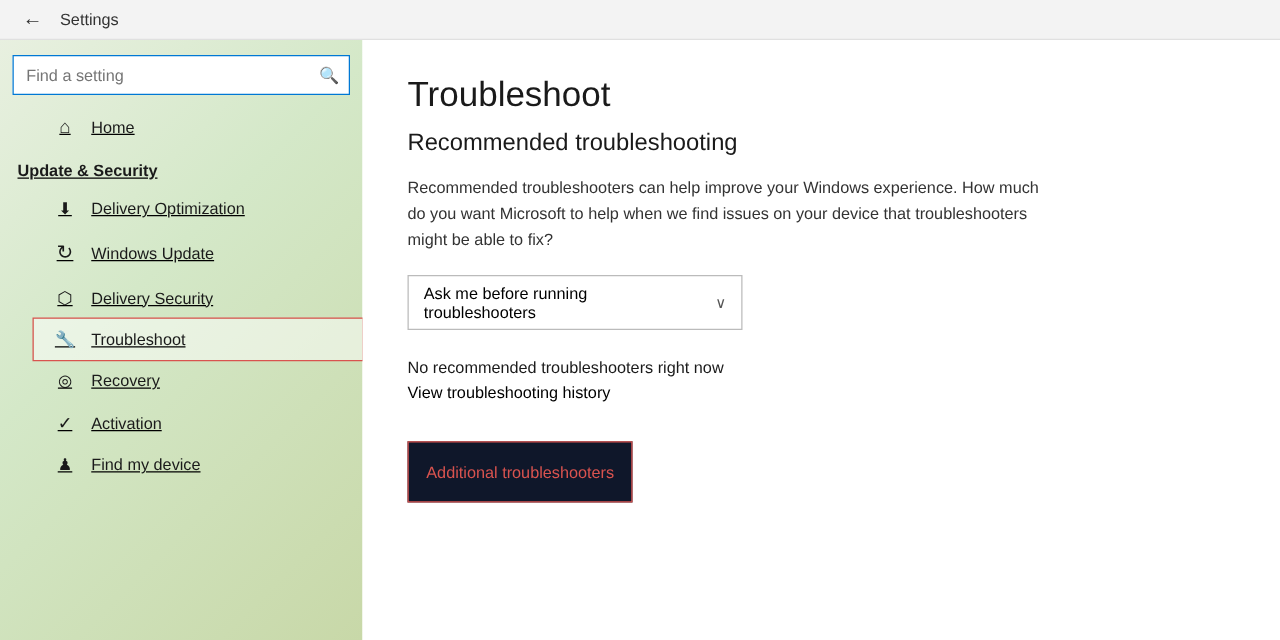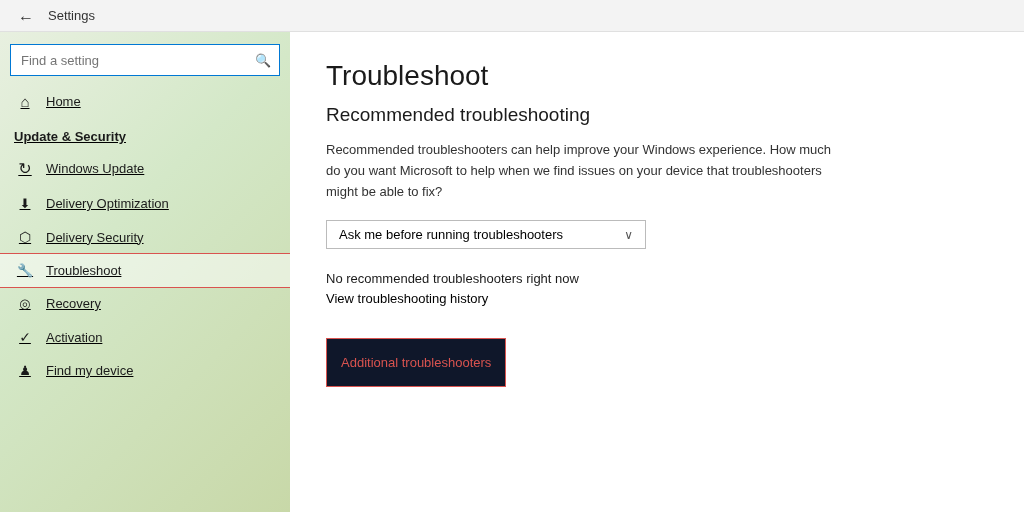--- a/index.html
+++ b/index.html
@@ -101,20 +101,21 @@
     }
 
     .sidebar-item {
       display: flex;
       align-items: center;
       padding: 9px 14px;
       cursor: pointer;
       color: #1a1a1a;
       font-size: 13px;
       position: relative;
+      margin-left: 27px;
     }
     .sidebar-item.active {
       background: rgba(255,255,255,0.5);
       outline: 1.5px solid #d9534f;
     }
     .sidebar-item-icon {
       width: 22px;
       margin-right: 10px;
       display: flex;
       align-items: center;
@@ -161,21 +162,21 @@
     }
 
     .dropdown-select {
       display: flex;
       align-items: center;
       justify-content: space-between;
       border: 1px solid #bbb;
       padding: 6px 12px;
       font-size: 13px;
       cursor: pointer;
-      width: 320px;
+      width: 268px;
       background: #fff;
       margin-bottom: 22px;
     }
     .dropdown-arrow {
       margin-left: 10px;
       font-size: 12px;
       color: #555;
     }
 
     .no-troubleshooters {
@@ -242,27 +243,27 @@
     </div>
 
     <div class="sidebar-item">
       <span class="sidebar-item-icon icon-home"></span>
       <span>Home</span>
     </div>
 
     <div class="sidebar-section-header">Update &amp; Security</div>
 
     <div class="sidebar-item">
+      <span class="sidebar-item-icon icon-delivery"></span>
+      <span>Delivery Optimization</span>
+    </div>
+
+    <div class="sidebar-item">
       <span class="sidebar-item-icon icon-update"></span>
       <span>Windows Update</span>
-    </div>
-
-    <div class="sidebar-item">
-      <span class="sidebar-item-icon icon-delivery"></span>
-      <span>Delivery Optimization</span>
     </div>
 
     <div class="sidebar-item">
       <span class="sidebar-item-icon icon-security"></span>
       <span>Delivery Security</span>
     </div>
 
 
     <div class="sidebar-item active">
       <span class="sidebar-item-icon icon-troubleshoot"></span>

